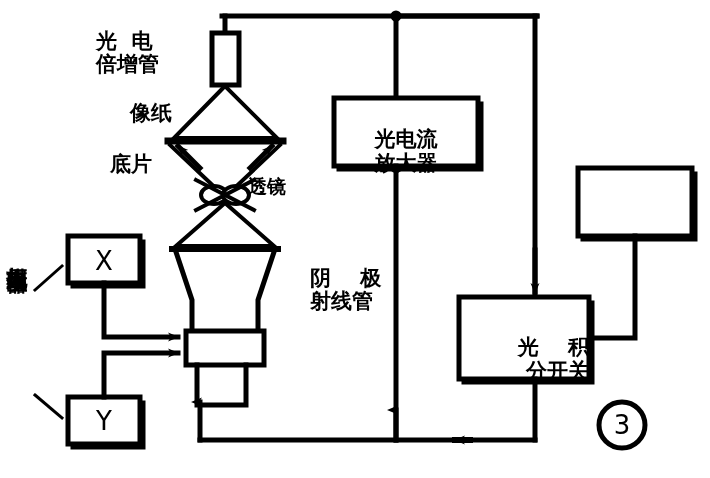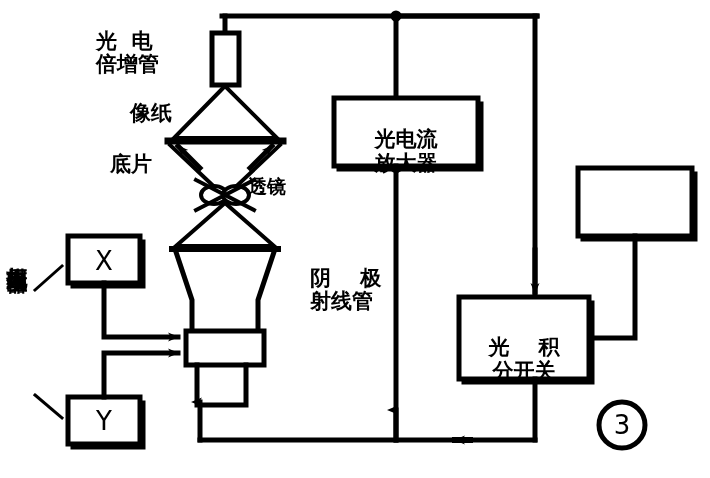--- a/index.html
+++ b/index.html
@@ -171,21 +171,21 @@
 
   <div class="lbl cjk" style="left:270px;top:267px;margin-left:40px;">阴    极
 射线管</div>
 
   <div class="lbl vert" style="left:6px;top:250px;">扫描电压发生器</div>
 
   <div class="boxtext cjk" style="left:334px;top:104px;width:144px;">光电流
 放大器</div>
 
 
-  <div class="boxtext cjk" style="left:459px;top:312px;width:130px;">光    积
+  <div class="boxtext cjk" style="left:459px;top:312px;width:130px;text-align:right;">光    积
 分开关</div>
 
   <div class="xy" style="left:68px;top:246px;width:72px;">X</div>
 
   <div class="xy" style="left:68px;top:406px;width:72px;">Y</div>
 
   <div class="fignum" style="left:599px;top:402px;">3</div>
 
 </div>
 

